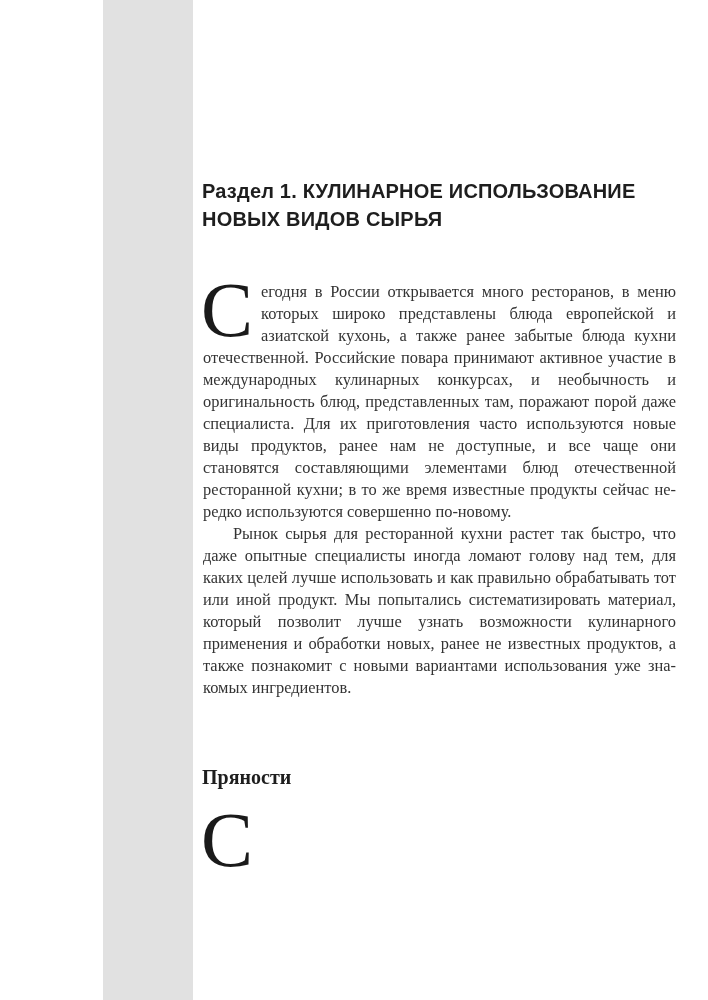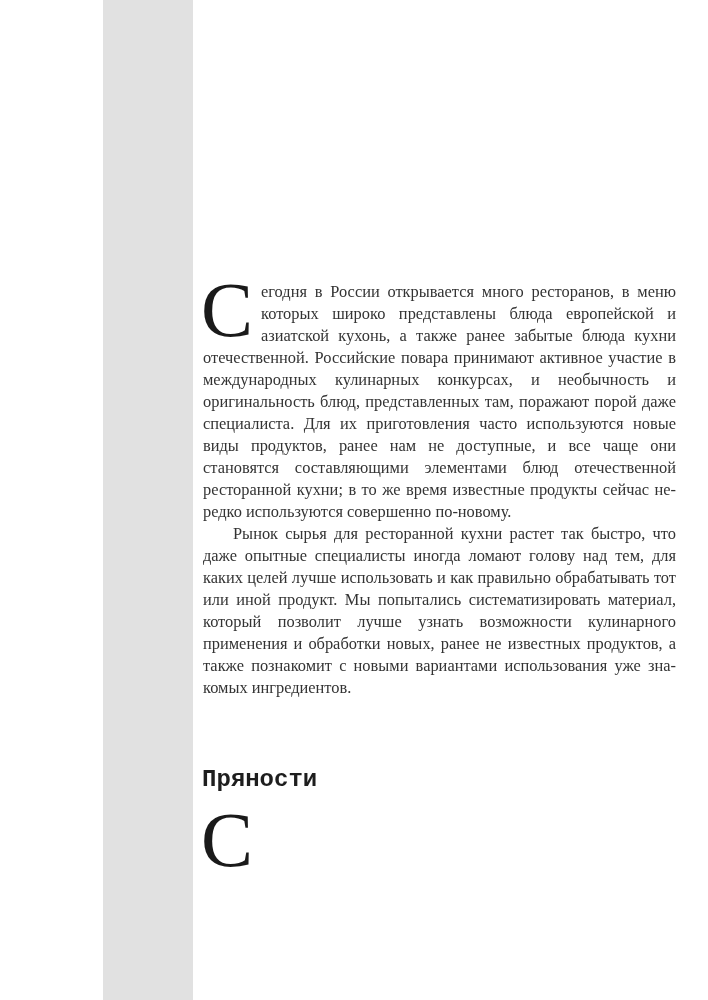--- a/index.html
+++ b/index.html
@@ -55,33 +55,37 @@
     font-size: 78px;
     line-height: 52px;
     height: 57px;
     margin: 3px 8px 0 -2px;
     color: #1a1a1a;
   }
   .subheading {
     position: absolute;
     left: 202px;
     top: 766px;
-    font-family: Liberation Mono, monospace;
+    font-family: Liberation Serif, serif;
     font-weight: 700;
-    font-size: 24px;
+    font-size: 20px;
     color: #1e1e1e;
   }
 </style>
 </head>
 <body>
 
 <div class="page">
 
   <div class="gutter-bar"></div>
 
+  <div class="section-heading">
+    <div>Раздел 1. КУЛИНАРНОЕ ИСПОЛЬЗОВАНИЕ</div>
+    <div>НОВЫХ ВИДОВ СЫРЬЯ</div>
+  </div>
 
   <div class="textblock" id="block-intro">
     <p><span class="dropcap">С</span><span>егодня в России открывается много ресторанов, в меню которых широко представлены блюда евро­пейской и азиатской кухонь, а также ранее забытые блюда кухни отечественной. Российские повара принима­ют активное участие в международных кулинарных кон­курсах, и необычность и оригинальность блюд, представ­ленных там, поражают порой даже специалиста. Для их приготовления часто используются новые виды продук­тов, ранее нам не доступные, и все чаще они становятся со­ставляющими элементами блюд отечественной ресторан­ной кухни; в то же время известные продукты сейчас не­редко используются совершенно по-новому.</span></p>
     <p class="indent"><span>Рынок сырья для ресторанной кухни растет так быст­ро, что даже опытные специалисты иногда ломают голову над тем, для каких целей лучше использовать и как пра­вильно обрабатывать тот или иной продукт. Мы попыта­лись систематизировать материал, который позволит луч­ше узнать возможности кулинарного применения и обра­ботки новых, ранее не известных продуктов, а также познакомит с новыми вариантами использования уже зна­комых ингредиентов.</span></p>
   </div>
 
   <div class="subheading">Пряности</div>
 
   <div class="textblock" id="block-spices">
     <p><span class="dropcap">С</span></p>

